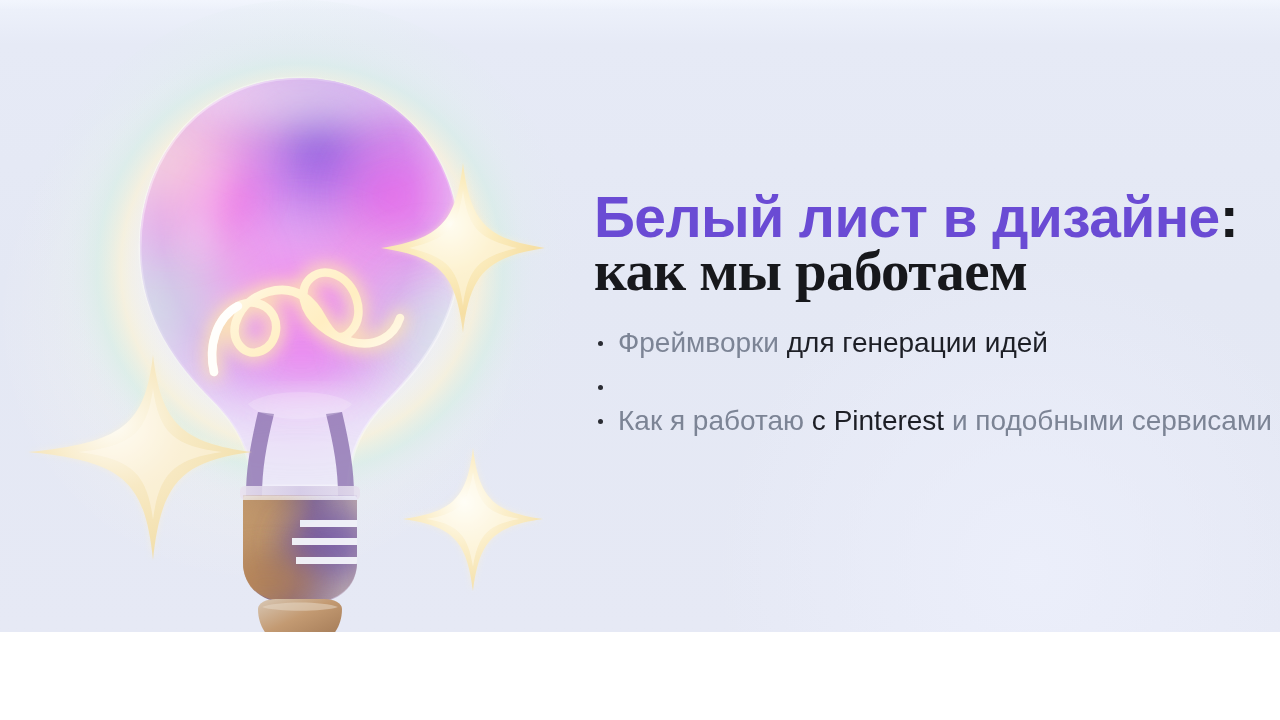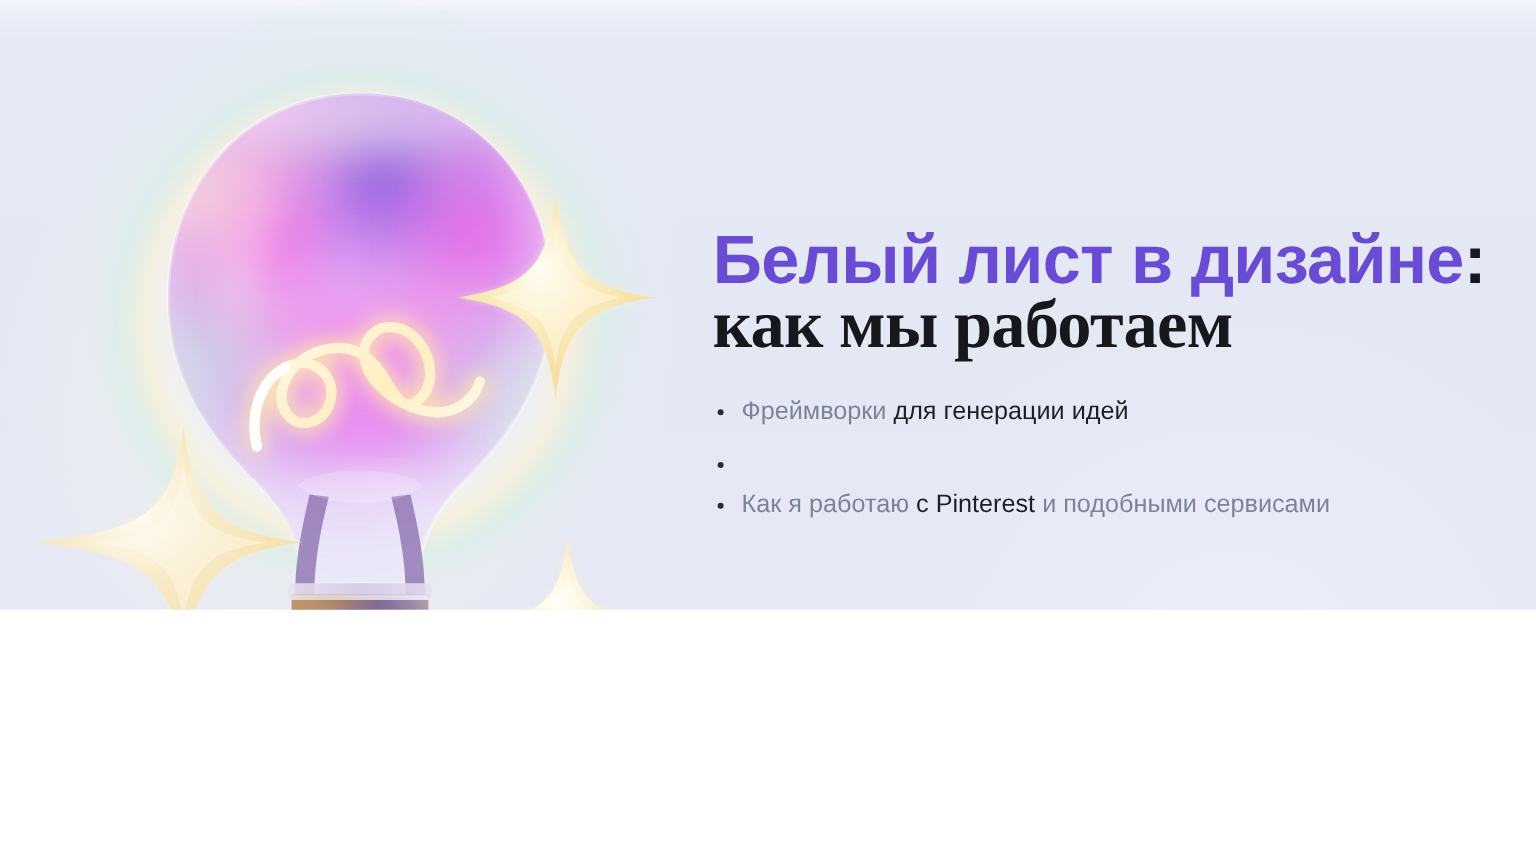--- a/index.html
+++ b/index.html
@@ -3,21 +3,21 @@
 <meta charset="utf-8">
 <title>Slide</title>
 <style>
   * { margin:0; padding:0; box-sizing:border-box; }
   html, body {
     width:1280px; height:720px; overflow:hidden;
     font-family:"Liberation Sans", sans-serif;
   }
   .slide {
     position:relative;
-    width:1280px; height:508px;
+    width:1280px; height:632px;
     background:
       linear-gradient(180deg, #eef2fb 0%, #e6eaf6 7%, #e4e8f4 45%, #e6e9f5 100%);
     overflow:hidden;
   }
   
   .top-band{
     position:absolute; left:0; top:0; width:1280px; height:10px;
     background:linear-gradient(180deg,#f2f5fd 0%, rgba(242,245,253,0) 100%);
     pointer-events:none;
   }
@@ -50,21 +50,21 @@
   }
   .headline .ln{ display:block; }
   .headline .ln1{ margin-bottom:4px; }
   .headline .ln2{ margin-bottom:4px;font-family:Liberation Serif, serif; }
   .accent{ color:#6a4bd4; }
 
   .bullets{ margin-top:34px; }
   .bullet{
     display:flex; align-items:flex-start;
     margin-bottom:18px;
-    font-size:21px;
+    font-size:28px;
     line-height:26px;
     white-space:nowrap;
   }
   .bullet:last-child{ margin-bottom:0; }
   .dot{
     flex:0 0 auto;
     width:5px; height:5px; border-radius:50%;
     background:#2a2c33;
     margin:11px 15px 0 4px;
   }

